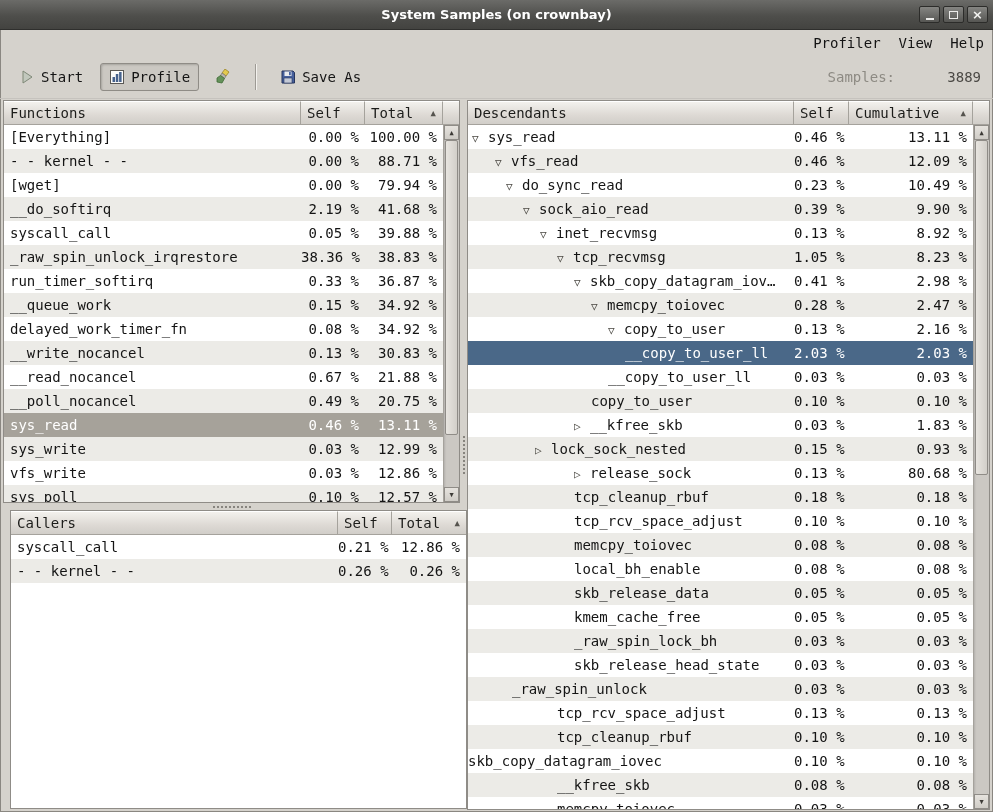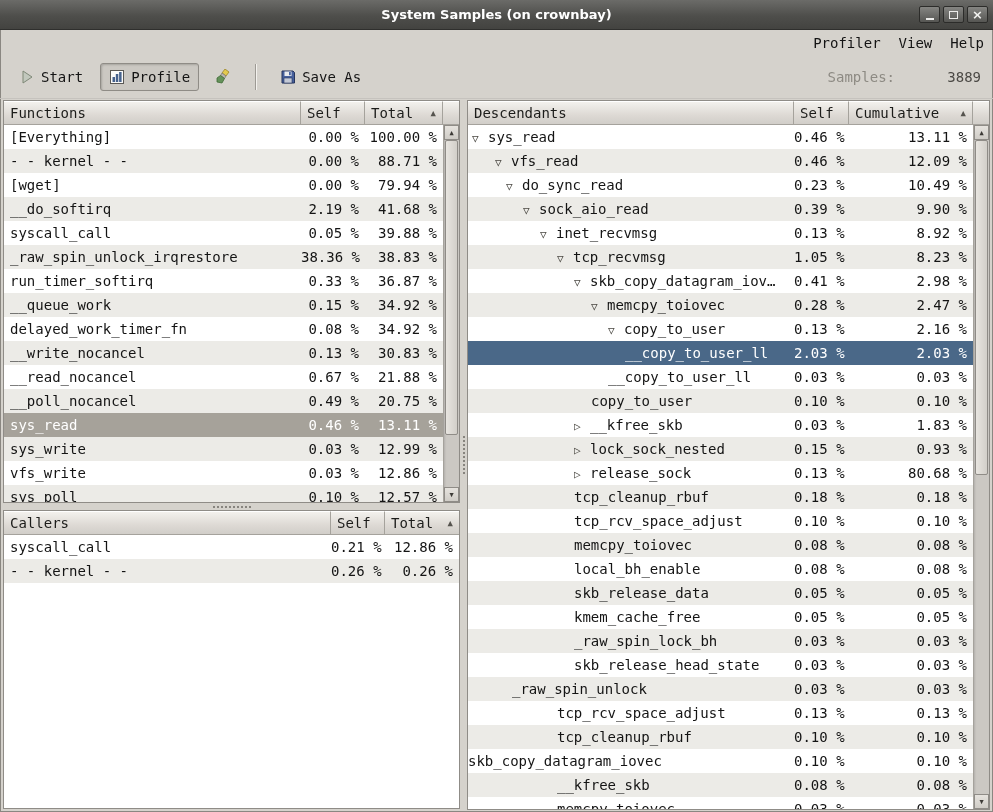--- a/index.html
+++ b/index.html
@@ -35,21 +35,21 @@
                   box-shadow: inset 1px 1px 2px rgba(0,0,0,0.18); }
   .tbtn .icon { width:16px; height:16px; display:block; }
   .tsep { width:2px; height:26px; background:#9d9a94; border-right:1px solid #f4f2ee; margin:0 6px; }
   .spacer { flex:1; }
   .samples-label { color:#8d8a83; }
   .samples-value { color:#4b4945; width:78px; text-align:right; margin-right:2px; }
 
   
   .pane { position:absolute; background:#ffffff; border:1px solid #8f8c87; overflow:hidden; }
   .functions-pane { left:3px;  top:100px; width:457px; height:403px; }
-  .callers-pane   { left:3px;  top:510px; width:457px; height:299px; }
+  .callers-pane   { left:10px;  top:510px; width:457px; height:299px; }
   .desc-pane      { left:467px; top:100px; width:523px; height:710px; }
 
   .hsplit { position:absolute; left:3px; top:503px; width:457px; height:7px;
             display:flex; align-items:center; justify-content:center; }
   .hgrip { width:38px; height:0; border-top:2px dotted #87847e; }
   .vsplit { position:absolute; left:460px; top:100px; width:7px; height:709px;
             display:flex; align-items:center; justify-content:center; }
   .vgrip { height:38px; width:0; border-left:2px dotted #87847e; }
 
   
@@ -381,21 +381,21 @@
           <div class="cell dc-name" style="padding-left: 123px;"><span>copy_to_user</span></div>
           <div class="cell dc-self num">0.10 %</div>
           <div class="cell dc-cum num">0.10 %</div>
         </div>
         <div class="row">
           <div class="cell dc-name" style="padding-left: 106px;"><span class="exp">▷</span><span>__kfree_skb</span></div>
           <div class="cell dc-self num">0.03 %</div>
           <div class="cell dc-cum num">1.83 %</div>
         </div>
         <div class="row alt">
-          <div class="cell dc-name" style="padding-left: 106px;"><span class="exp">▷</span><span>lock_sock_nested</span></div>
+          <div class="cell dc-name" style="padding-left: 67px;"><span class="exp">▷</span><span>lock_sock_nested</span></div>
           <div class="cell dc-self num">0.15 %</div>
           <div class="cell dc-cum num">0.93 %</div>
         </div>
         <div class="row">
           <div class="cell dc-name" style="padding-left: 106px;"><span class="exp">▷</span><span>release_sock</span></div>
           <div class="cell dc-self num">0.13 %</div>
           <div class="cell dc-cum num">80.68 %</div>
         </div>
         <div class="row alt">
           <div class="cell dc-name" style="padding-left: 106px;"><span>tcp_cleanup_rbuf</span></div>

